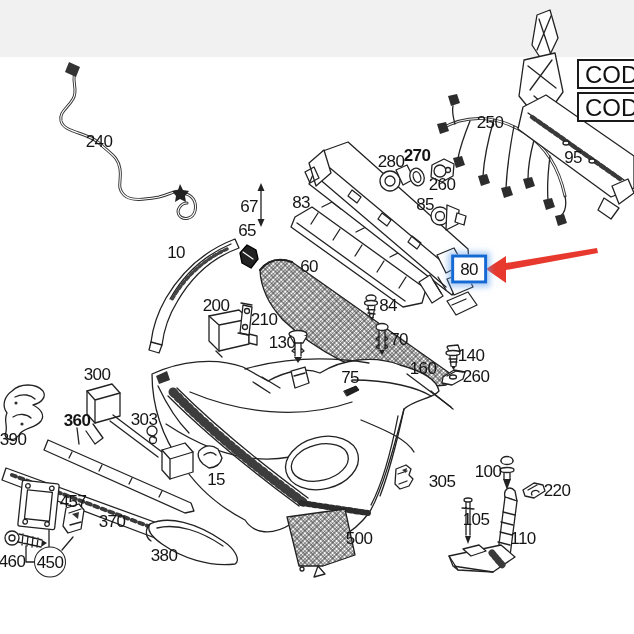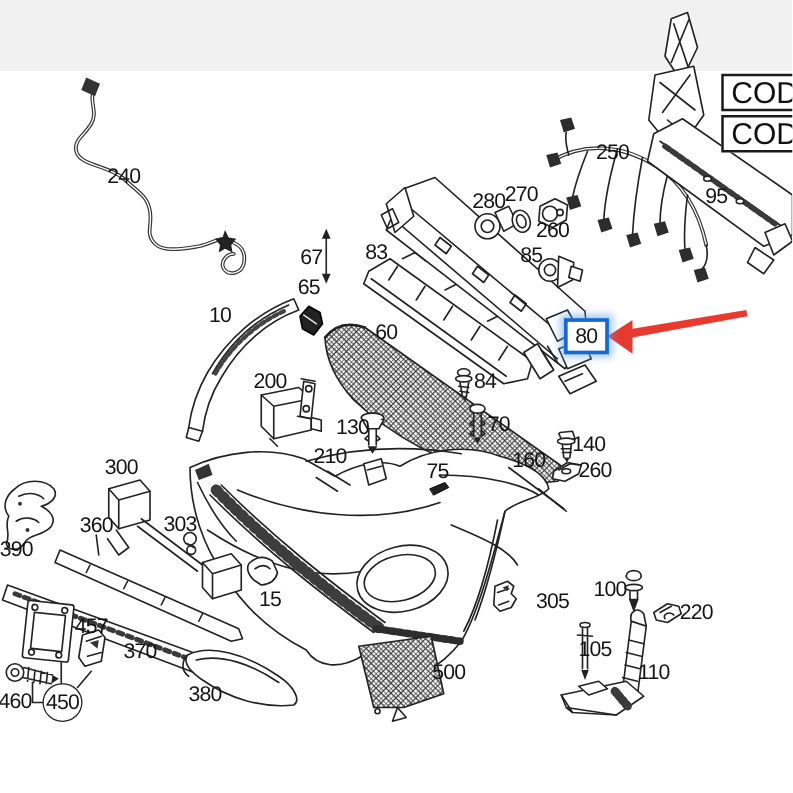--- a/index.html
+++ b/index.html
@@ -321,37 +321,37 @@
   </div>
 
   <div class="labels">
     <div class="part-label" style="left: 99px; top: 141px;">240</div>
       <div class="part-label" style="left: 176px; top: 252px;">10</div>
       <div class="part-label" style="left: 249px; top: 206px;">67</div>
       <div class="part-label" style="left: 247px; top: 230px;">65</div>
       <div class="part-label" style="left: 301px; top: 202px;">83</div>
       <div class="part-label" style="left: 309px; top: 266px;">60</div>
       <div class="part-label" style="left: 216px; top: 305px;">200</div>
-      <div class="part-label" style="left: 264px; top: 319px; margin-top: 46px;">210</div>
+      <div class="part-label" style="left: 264px; top: 319px;">210</div>
       <div class="part-label" style="left: 282px; top: 342px;">130</div>
       <div class="part-label" style="left: 388px; top: 305px;">84</div>
       <div class="part-label" style="left: 399px; top: 339px;">70</div>
       <div class="part-label" style="left: 350px; top: 377px;">75</div>
       <div class="part-label" style="left: 423px; top: 368px;">160</div>
       <div class="part-label" style="left: 471px; top: 355px;">140</div>
       <div class="part-label" style="left: 476px; top: 376px;">260</div>
       <div class="part-label" style="left: 391px; top: 161px;">280</div>
-      <div class="part-label" style="left: 417px; top: 155px;">270</div>
+      <div class="part-label" style="left: 417px; top: 155px; font-weight: bold;">270</div>
       <div class="part-label" style="left: 442px; top: 184px;">260</div>
       <div class="part-label" style="left: 425px; top: 204px;">85</div>
       <div class="part-label" style="left: 490px; top: 122px;">250</div>
       <div class="part-label" style="left: 573px; top: 157px;">95</div>
       <div class="part-label highlighted" style="left: 469px; top: 269px;">80</div>
       <div class="part-label" style="left: 97px; top: 374px;">300</div>
-      <div class="part-label" style="left: 77px; top: 420px;">360</div>
+      <div class="part-label" style="left: 77px; top: 420px; font-weight: bold;">360</div>
       <div class="part-label" style="left: 144px; top: 419px;">303</div>
       <div class="part-label" style="left: 13px; top: 439px;">390</div>
       <div class="part-label" style="left: 216px; top: 479px;">15</div>
       <div class="part-label" style="left: 73px; top: 501px;">457</div>
       <div class="part-label" style="left: 112px; top: 521px;">370</div>
       <div class="part-label" style="left: 12px; top: 561px;">460</div>
       <div class="part-label circled" style="left: 50px; top: 562px;">450</div>
       <div class="part-label" style="left: 164px; top: 555px;">380</div>
       <div class="part-label" style="left: 417px; top: 481px; margin-left: 25px;">305</div>
       <div class="part-label" style="left: 359px; top: 538px;">500</div>

